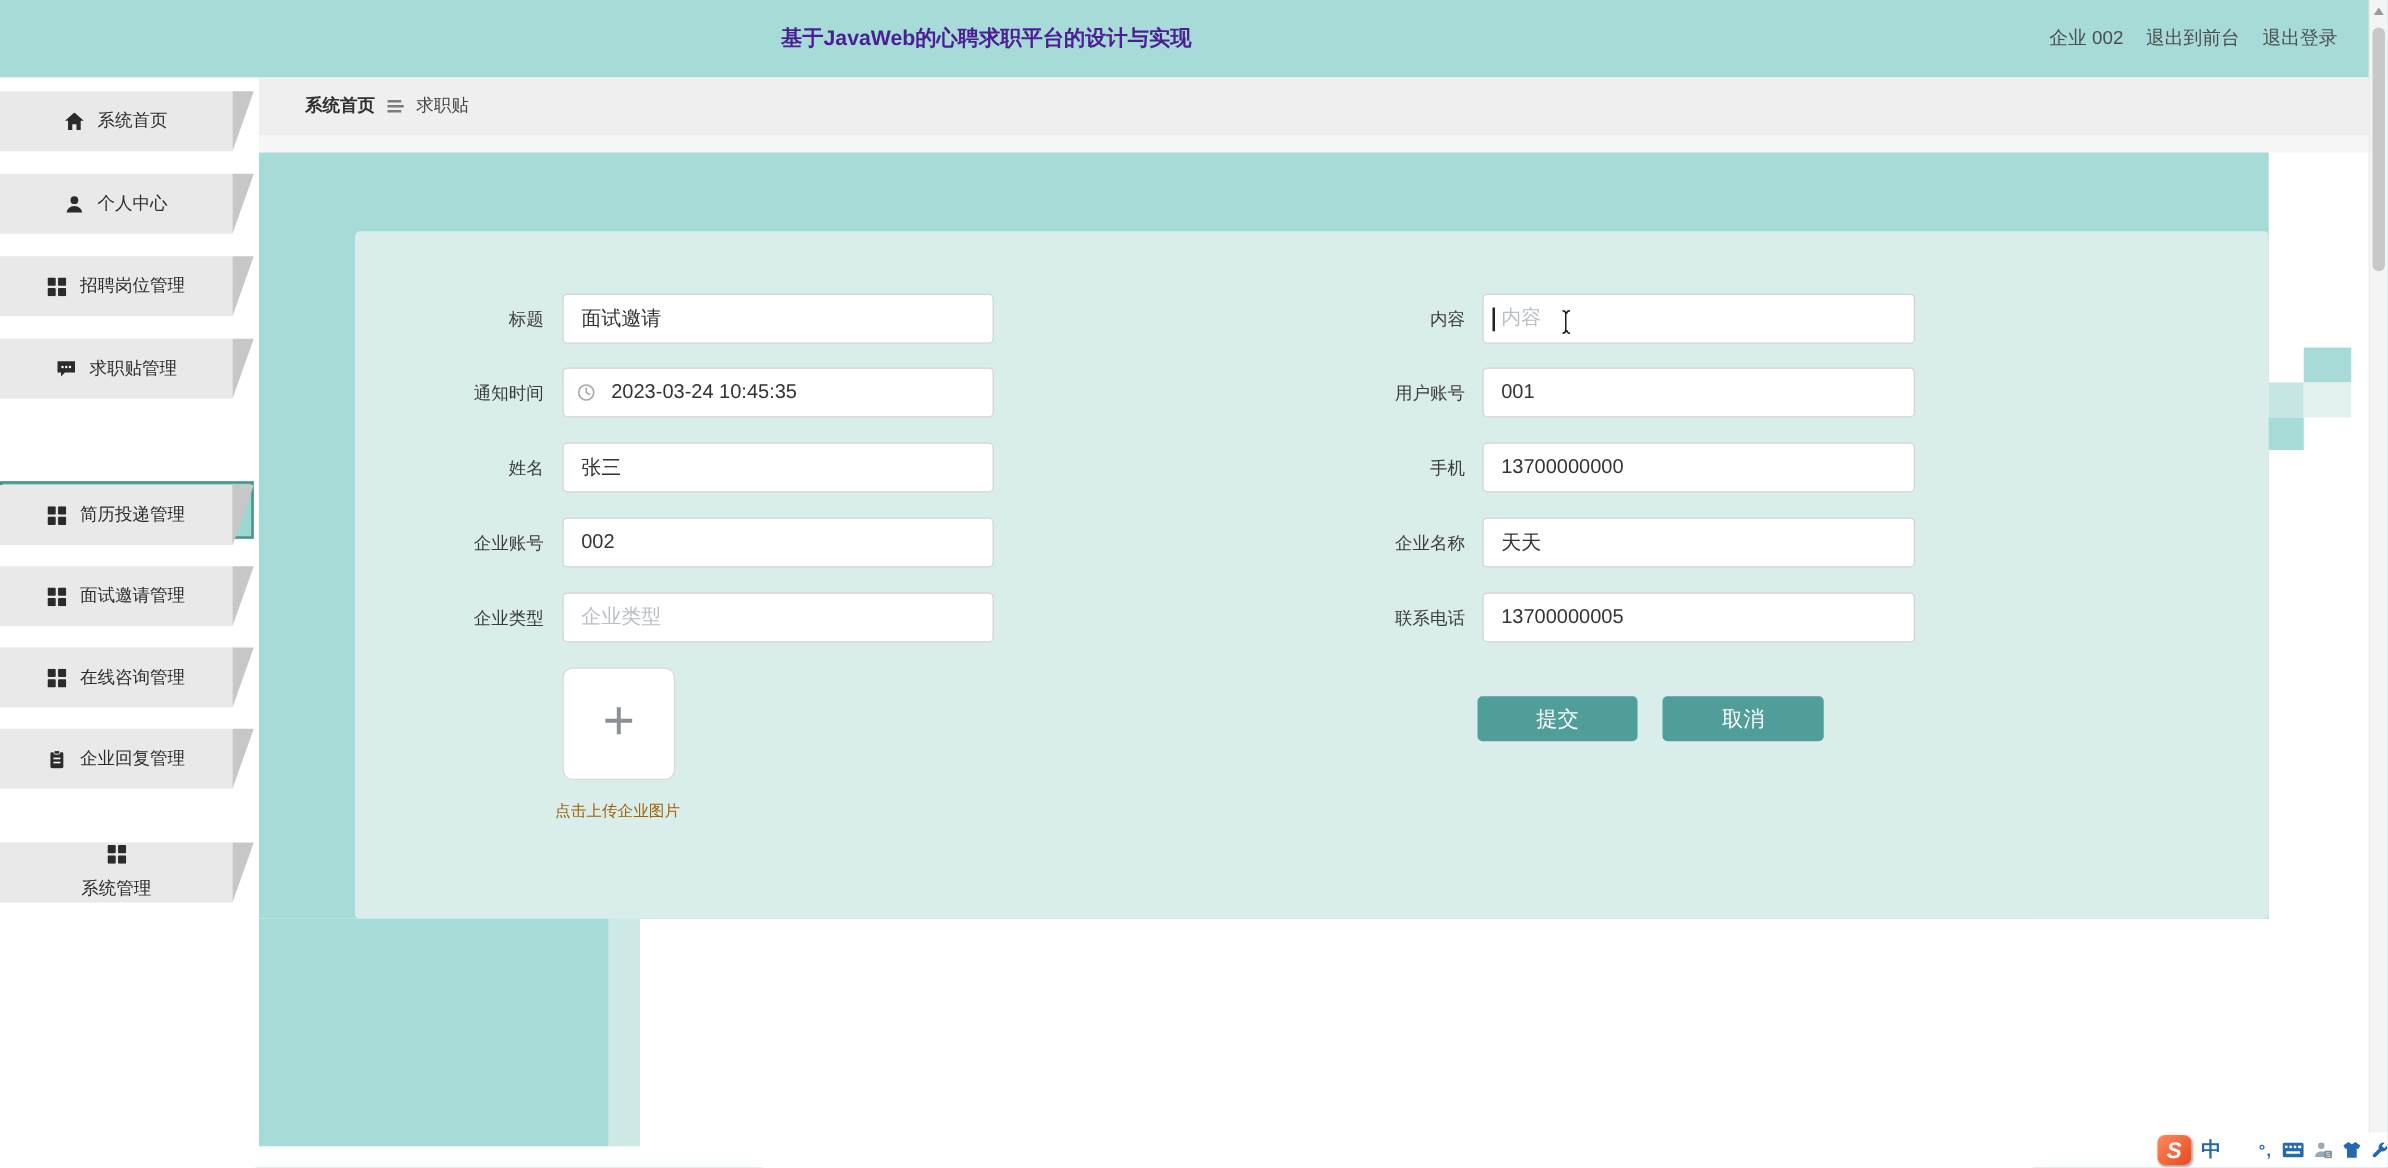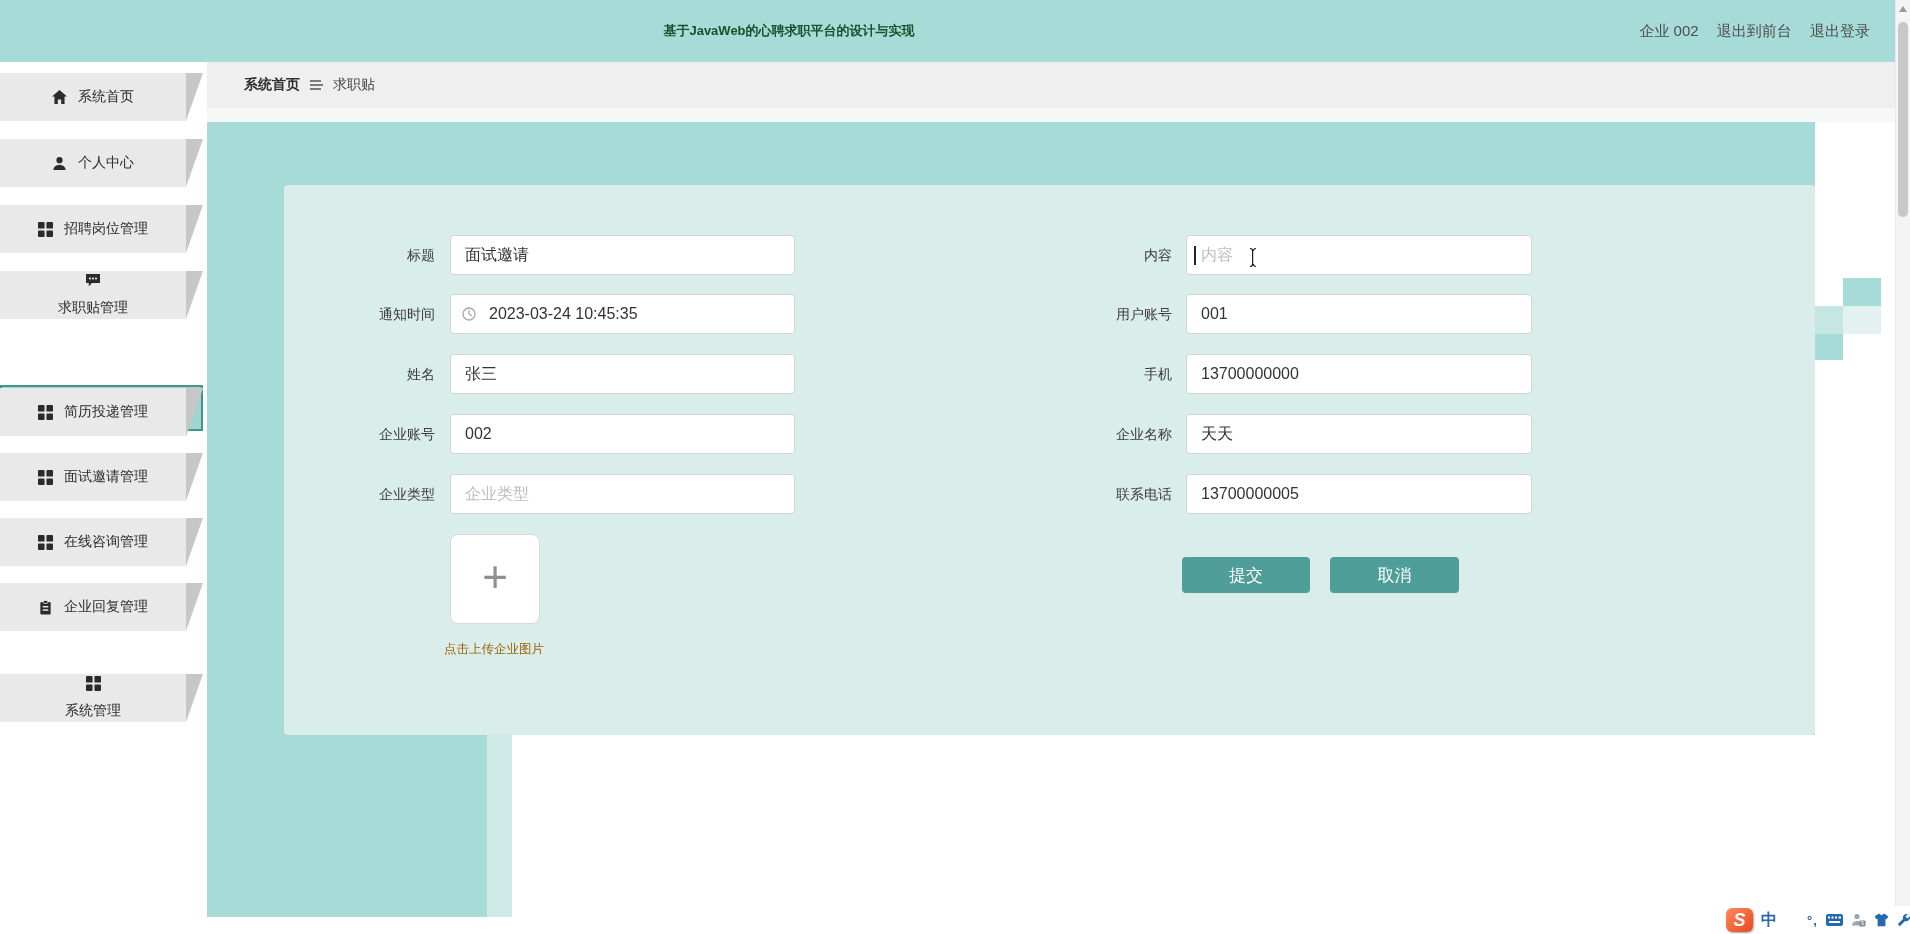--- a/index.html
+++ b/index.html
@@ -7,21 +7,21 @@
     --btn:#4f9e99; --menu:#e9e9e9; --fold:#c7c7c7; --crumb:#efefef;
     --inputborder:#d3d3d3; --sogou-orange:#e8481f; --sogou-blue:#2468b2;
   }
   html,body{margin:0;padding:0;}
   body{font-family:"Liberation Sans","DejaVu Sans",sans-serif;}
   #app{position:relative;width:1910px;height:934px;background:#fff;overflow:hidden;}
 
   
   .header{position:absolute;left:0;top:0;width:1910px;height:62px;background:var(--teal);}
   .header-title{position:absolute;left:0;top:0;width:1578px;height:62px;line-height:62px;
-    text-align:center;color:#14532d;font-size:13px;font-weight:bold;}
+    text-align:center;color:#4c1d95;font-size:17px;font-weight:bold;}
   .header-right{position:absolute;right:40px;top:0;height:62px;line-height:62px;font-size:15px;color:#4d4d4d;}
   .header-right span,.header-right a{margin-left:14px;color:#4d4d4d;text-decoration:none;cursor:pointer;}
   .header-right .hr-user{cursor:default;margin-left:27px;}
 
   
   .crumb-bar{position:absolute;left:207px;top:62px;width:1703px;height:46px;background:var(--crumb);}
   .crumb-inner{position:absolute;left:37px;top:0;height:46px;display:flex;align-items:center;gap:10px;}
   .crumb-home{font-size:14px;font-weight:bold;color:#303030;cursor:pointer;}
   .crumb-sep{width:13px;height:10px;position:relative;}
   .crumb-sep i{position:absolute;left:0;width:13px;height:2px;background:#7c7c7c;}
@@ -139,21 +139,21 @@
     </div>
     <div class="menu-item" style="top:143px;">
       <svg width="15" height="15" viewBox="0 0 16 16">
           <rect x="0" y="0" width="7" height="7" rx="1" fill="#2b2b2b"></rect>
           <rect x="9" y="0" width="7" height="7" rx="1" fill="#2b2b2b"></rect>
           <rect x="0" y="9" width="7" height="7" rx="1" fill="#2b2b2b"></rect>
           <rect x="9" y="9" width="7" height="7" rx="1" fill="#2b2b2b"></rect>
         </svg>
       <span>招聘岗位管理</span>
     </div>
-    <div class="menu-item" style="top:209px;flex-direction:column;">
+    <div class="menu-item" style="top:209px;">
       <svg width="16" height="15" viewBox="0 0 16 15">
           <path d="M1 1 h14 v9 h-8 l-3.2 3.2 v-3.2 h-2.8 z" fill="#2b2b2b"></path>
           <circle cx="5" cy="5.5" r="1" fill="#fff"></circle>
           <circle cx="8" cy="5.5" r="1" fill="#fff"></circle>
           <circle cx="11" cy="5.5" r="1" fill="#fff"></circle>
         </svg>
       <span>求职贴管理</span>
     </div>
     <div class="menu-sel" style="top:323px;">
       <span>求职贴</span>

